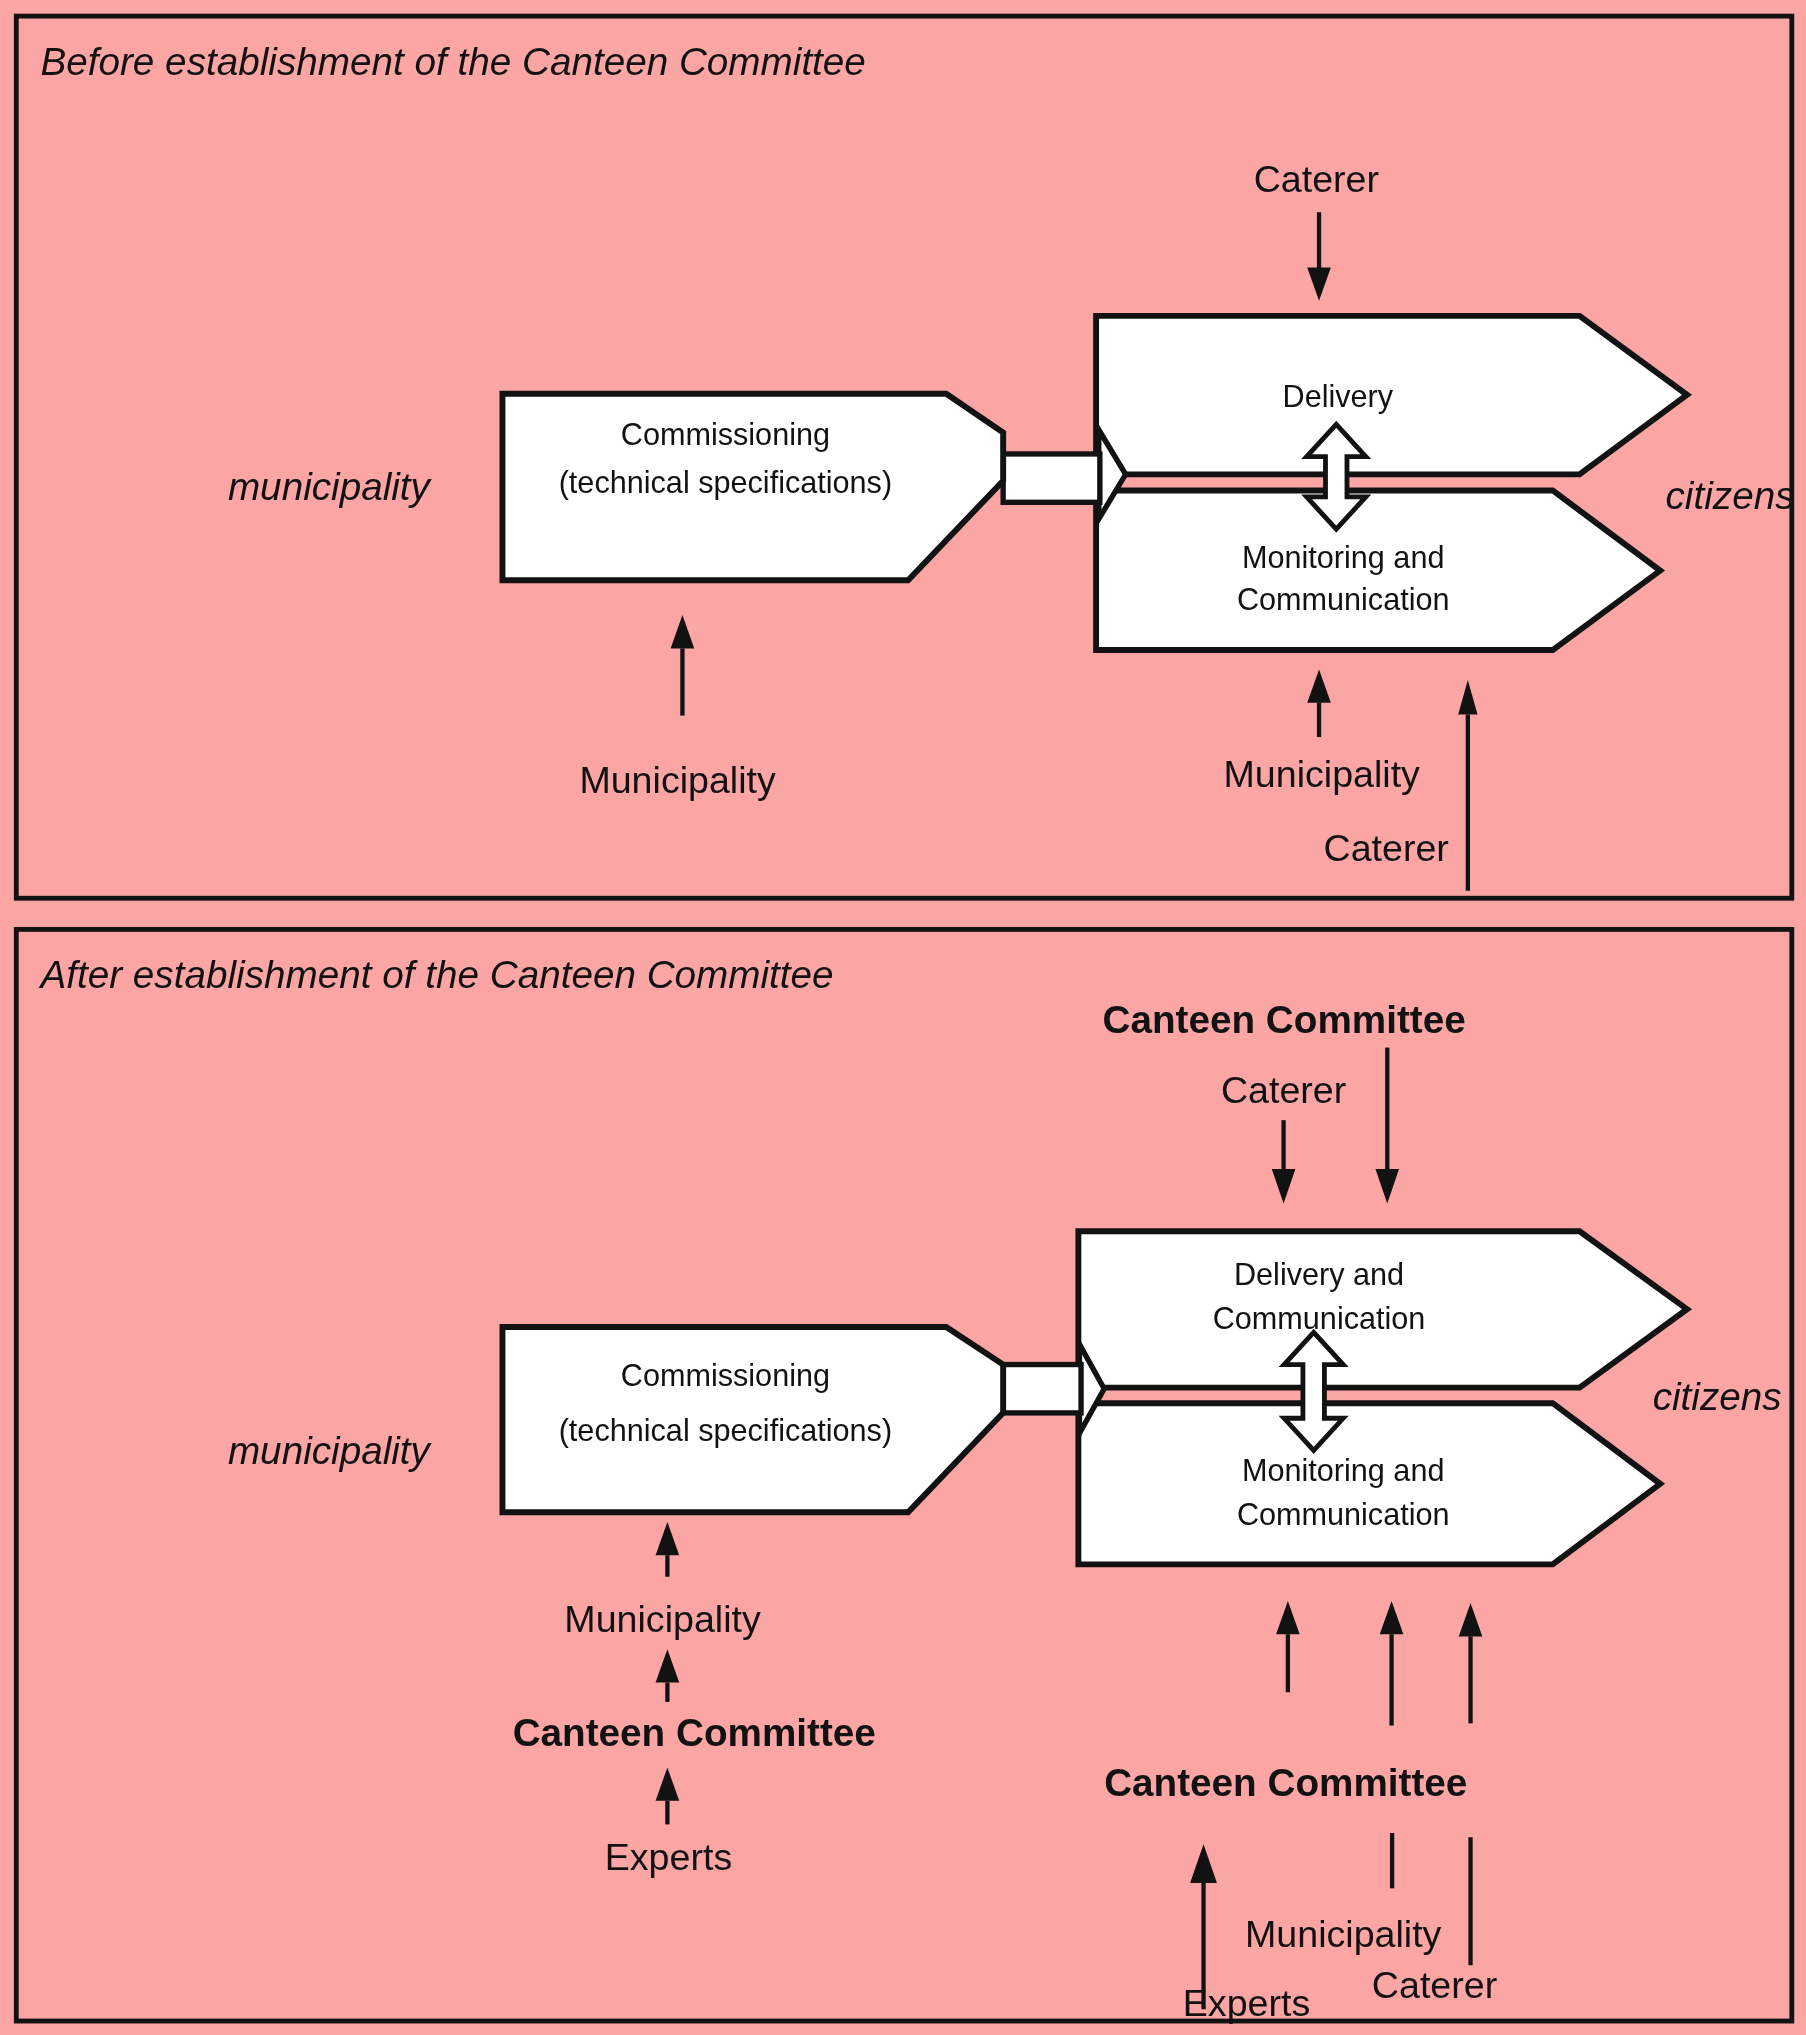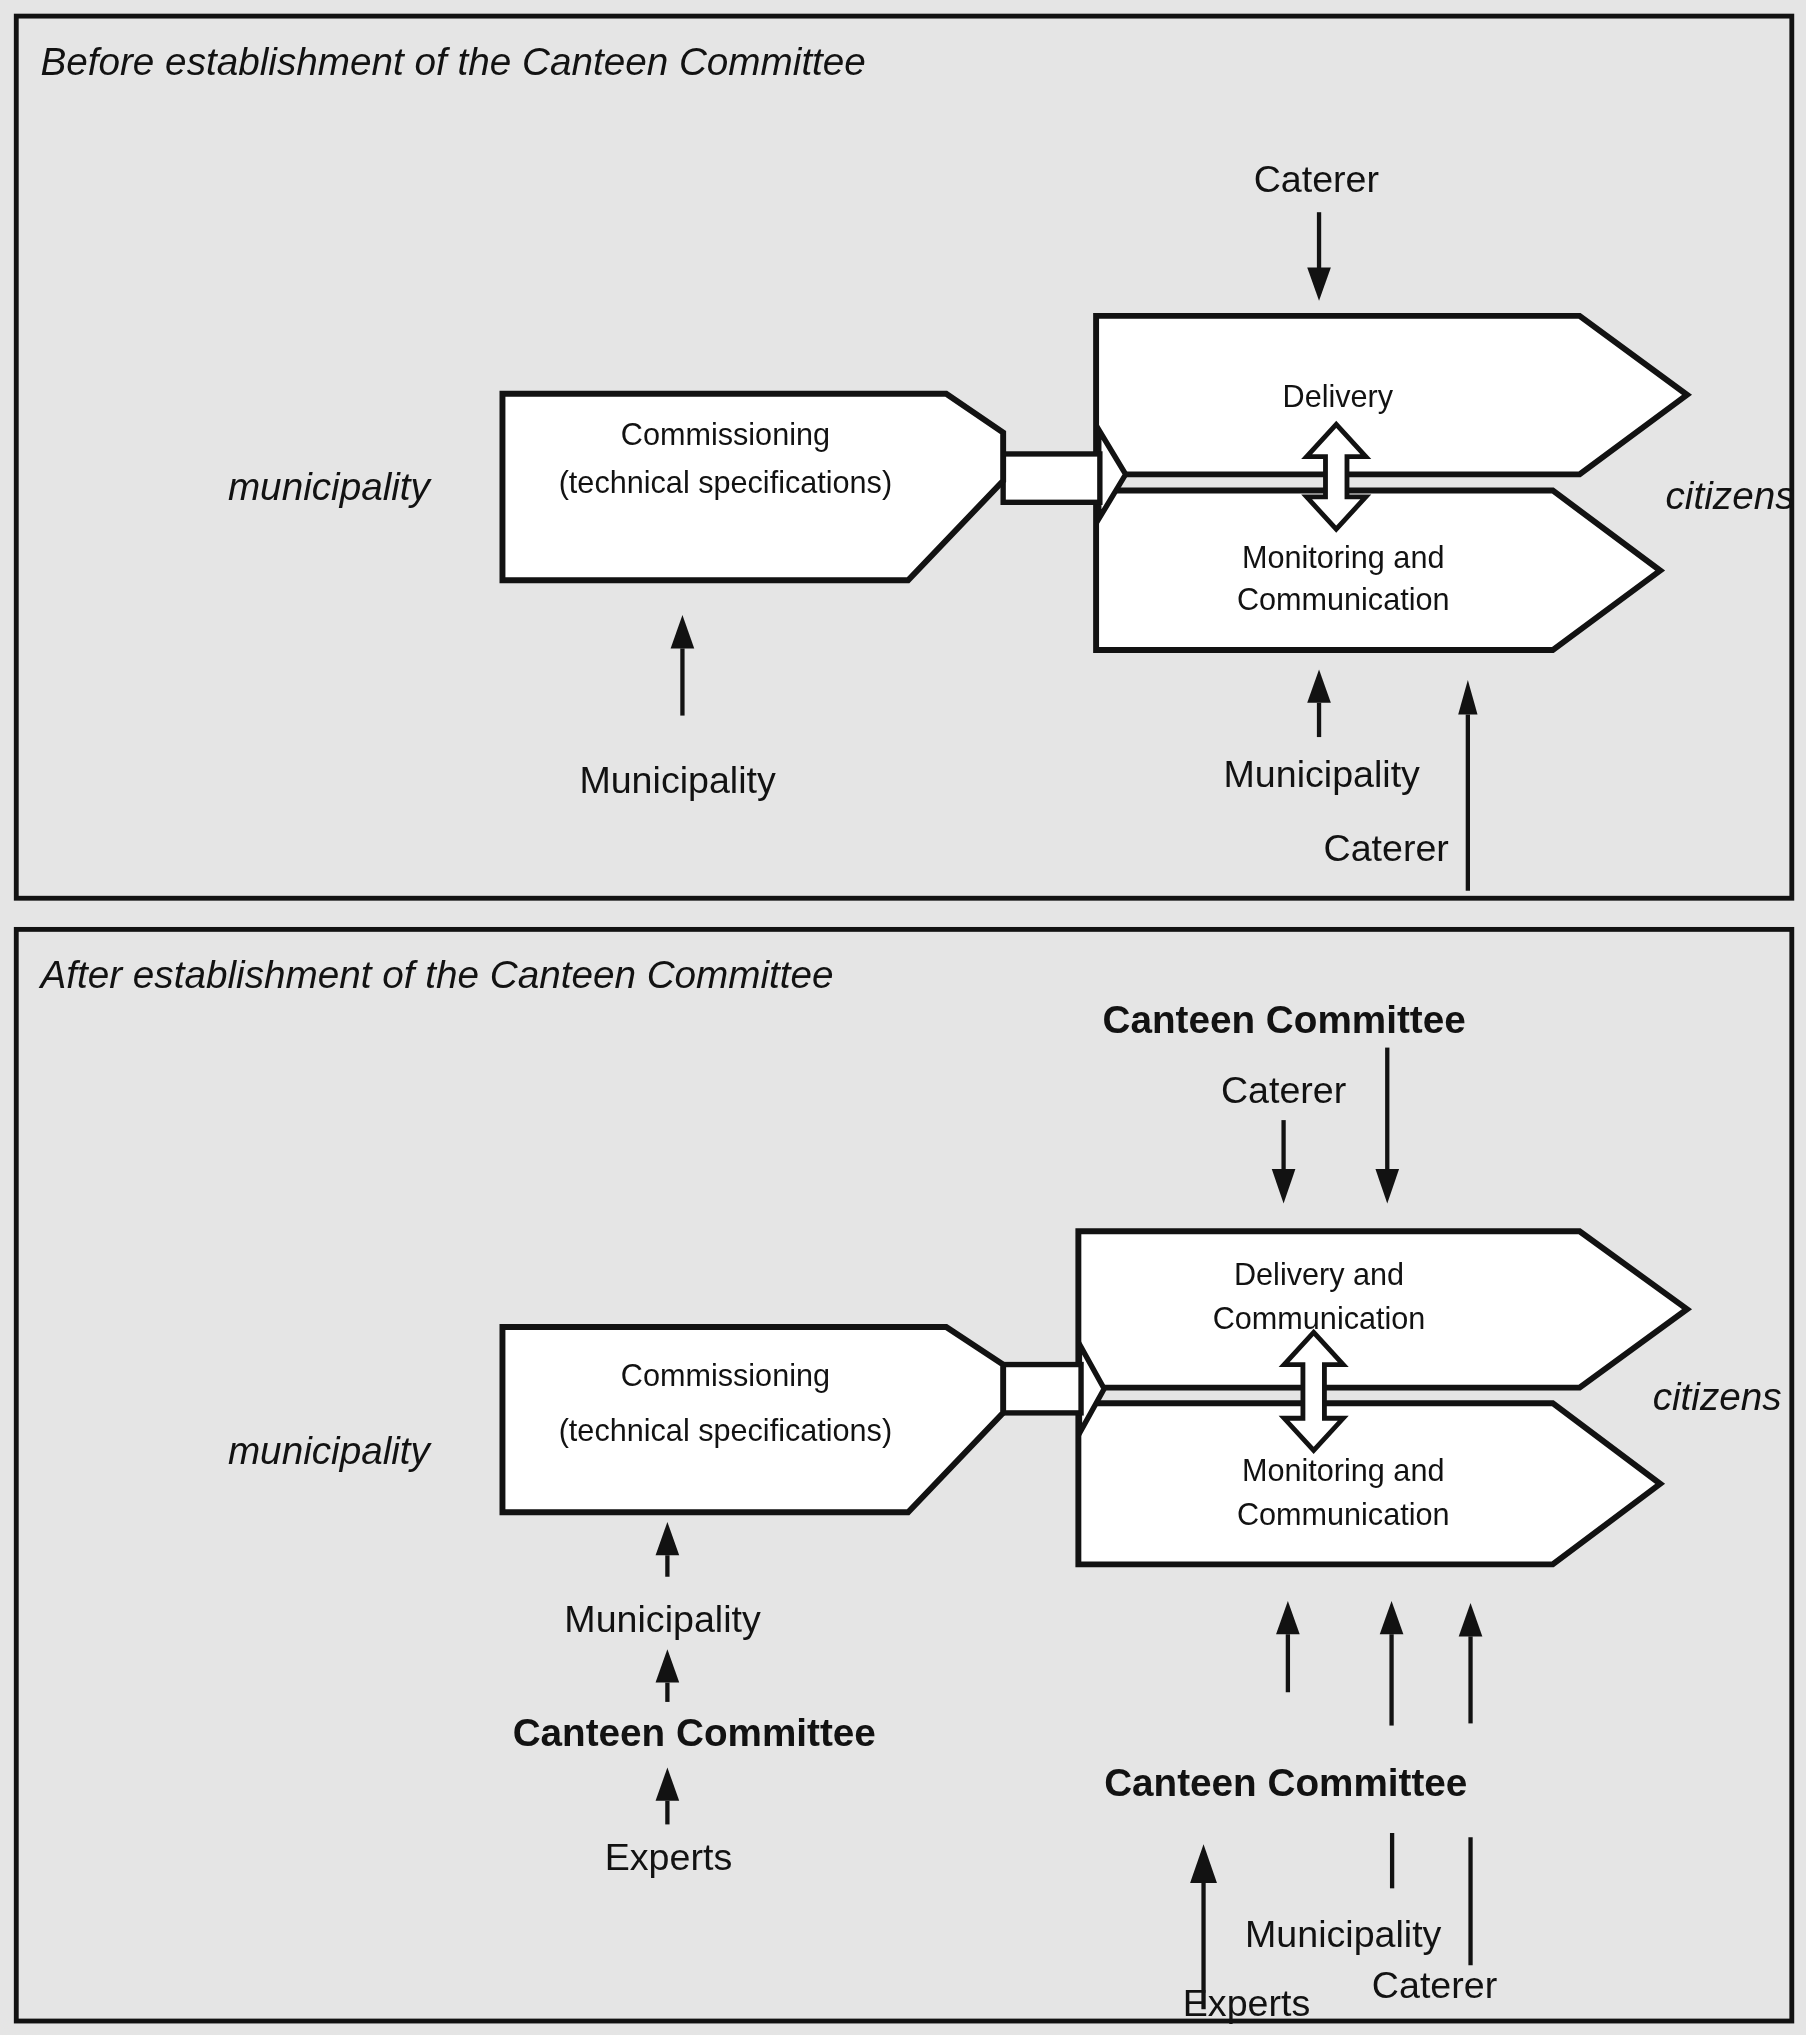--- a/index.html
+++ b/index.html
@@ -6,21 +6,21 @@
     margin: 0;
     padding: 0;
     background: #ffffff;
     width: 1807px;
     height: 2035px;
   }
   #diagram-root {
     position: relative;
     width: 1807px;
     height: 2035px;
-    background: #e5e5e5;
+    background: #fca5a5;
   }
   svg { display: block; }
   text {
     font-family: "Liberation Sans", sans-serif;
     fill: #121212;
   }
   .t-title   { font-size: 72px; font-style: italic; }
   .t-actor   { font-size: 72px; font-style: italic; }
   .t-label   { font-size: 70px; }
   .t-bold    { font-size: 72px; font-weight: bold; }

